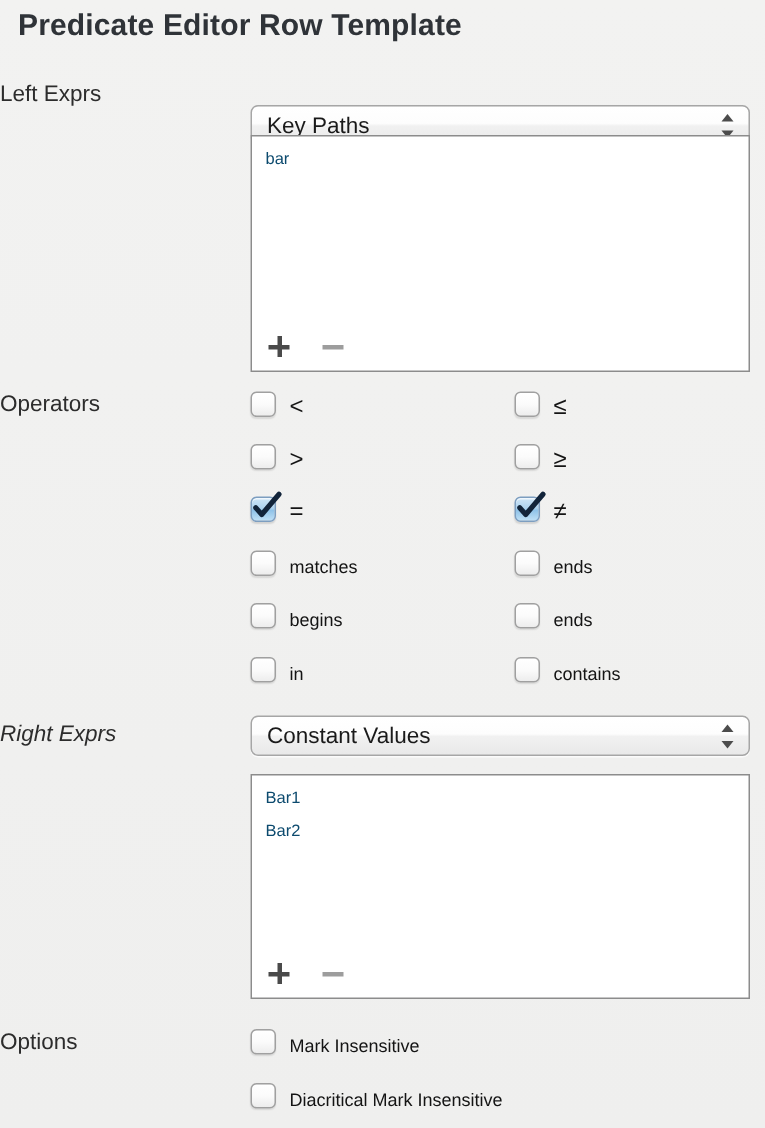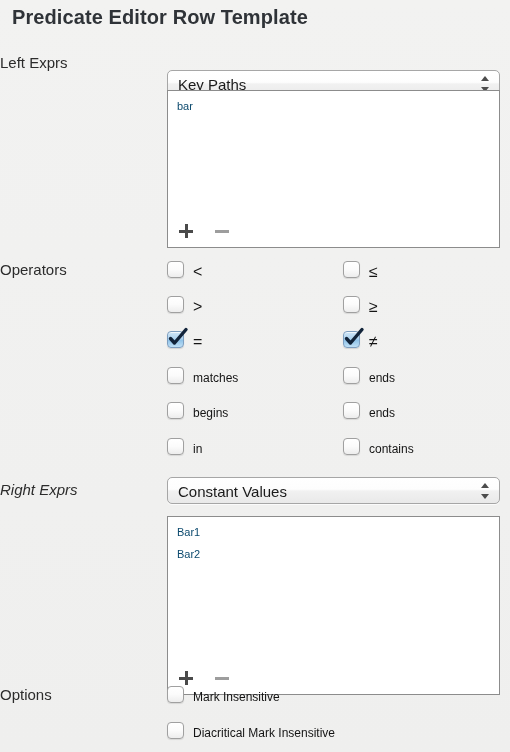--- a/index.html
+++ b/index.html
@@ -306,21 +306,21 @@
   <div class="rowlabel" style="left:0px; top:481px;font-style:italic;">Right Exprs</div>
 
   <div class="popup" style="top:477px;padding-left:36px;">
     <span class="ptext">Constant Values</span>
     <span class="arrows">
       <i class="up"></i>
         <i class="dn"></i>
     </span>
   </div>
 
-  <div class="listbox" style="top:516px; height:179px;">
+  <div class="listbox" style="top:516px; height:150px;">
     <div class="rows">
       <div class="rowitem">Bar1</div>
       <div class="rowitem">Bar2</div>
     </div>
     <div class="controls">
       <div class="ctrlbtn plus">
         <span class="bar h"></span>
           <span class="bar v"></span>
       </div>
       <div class="ctrlbtn minus">

